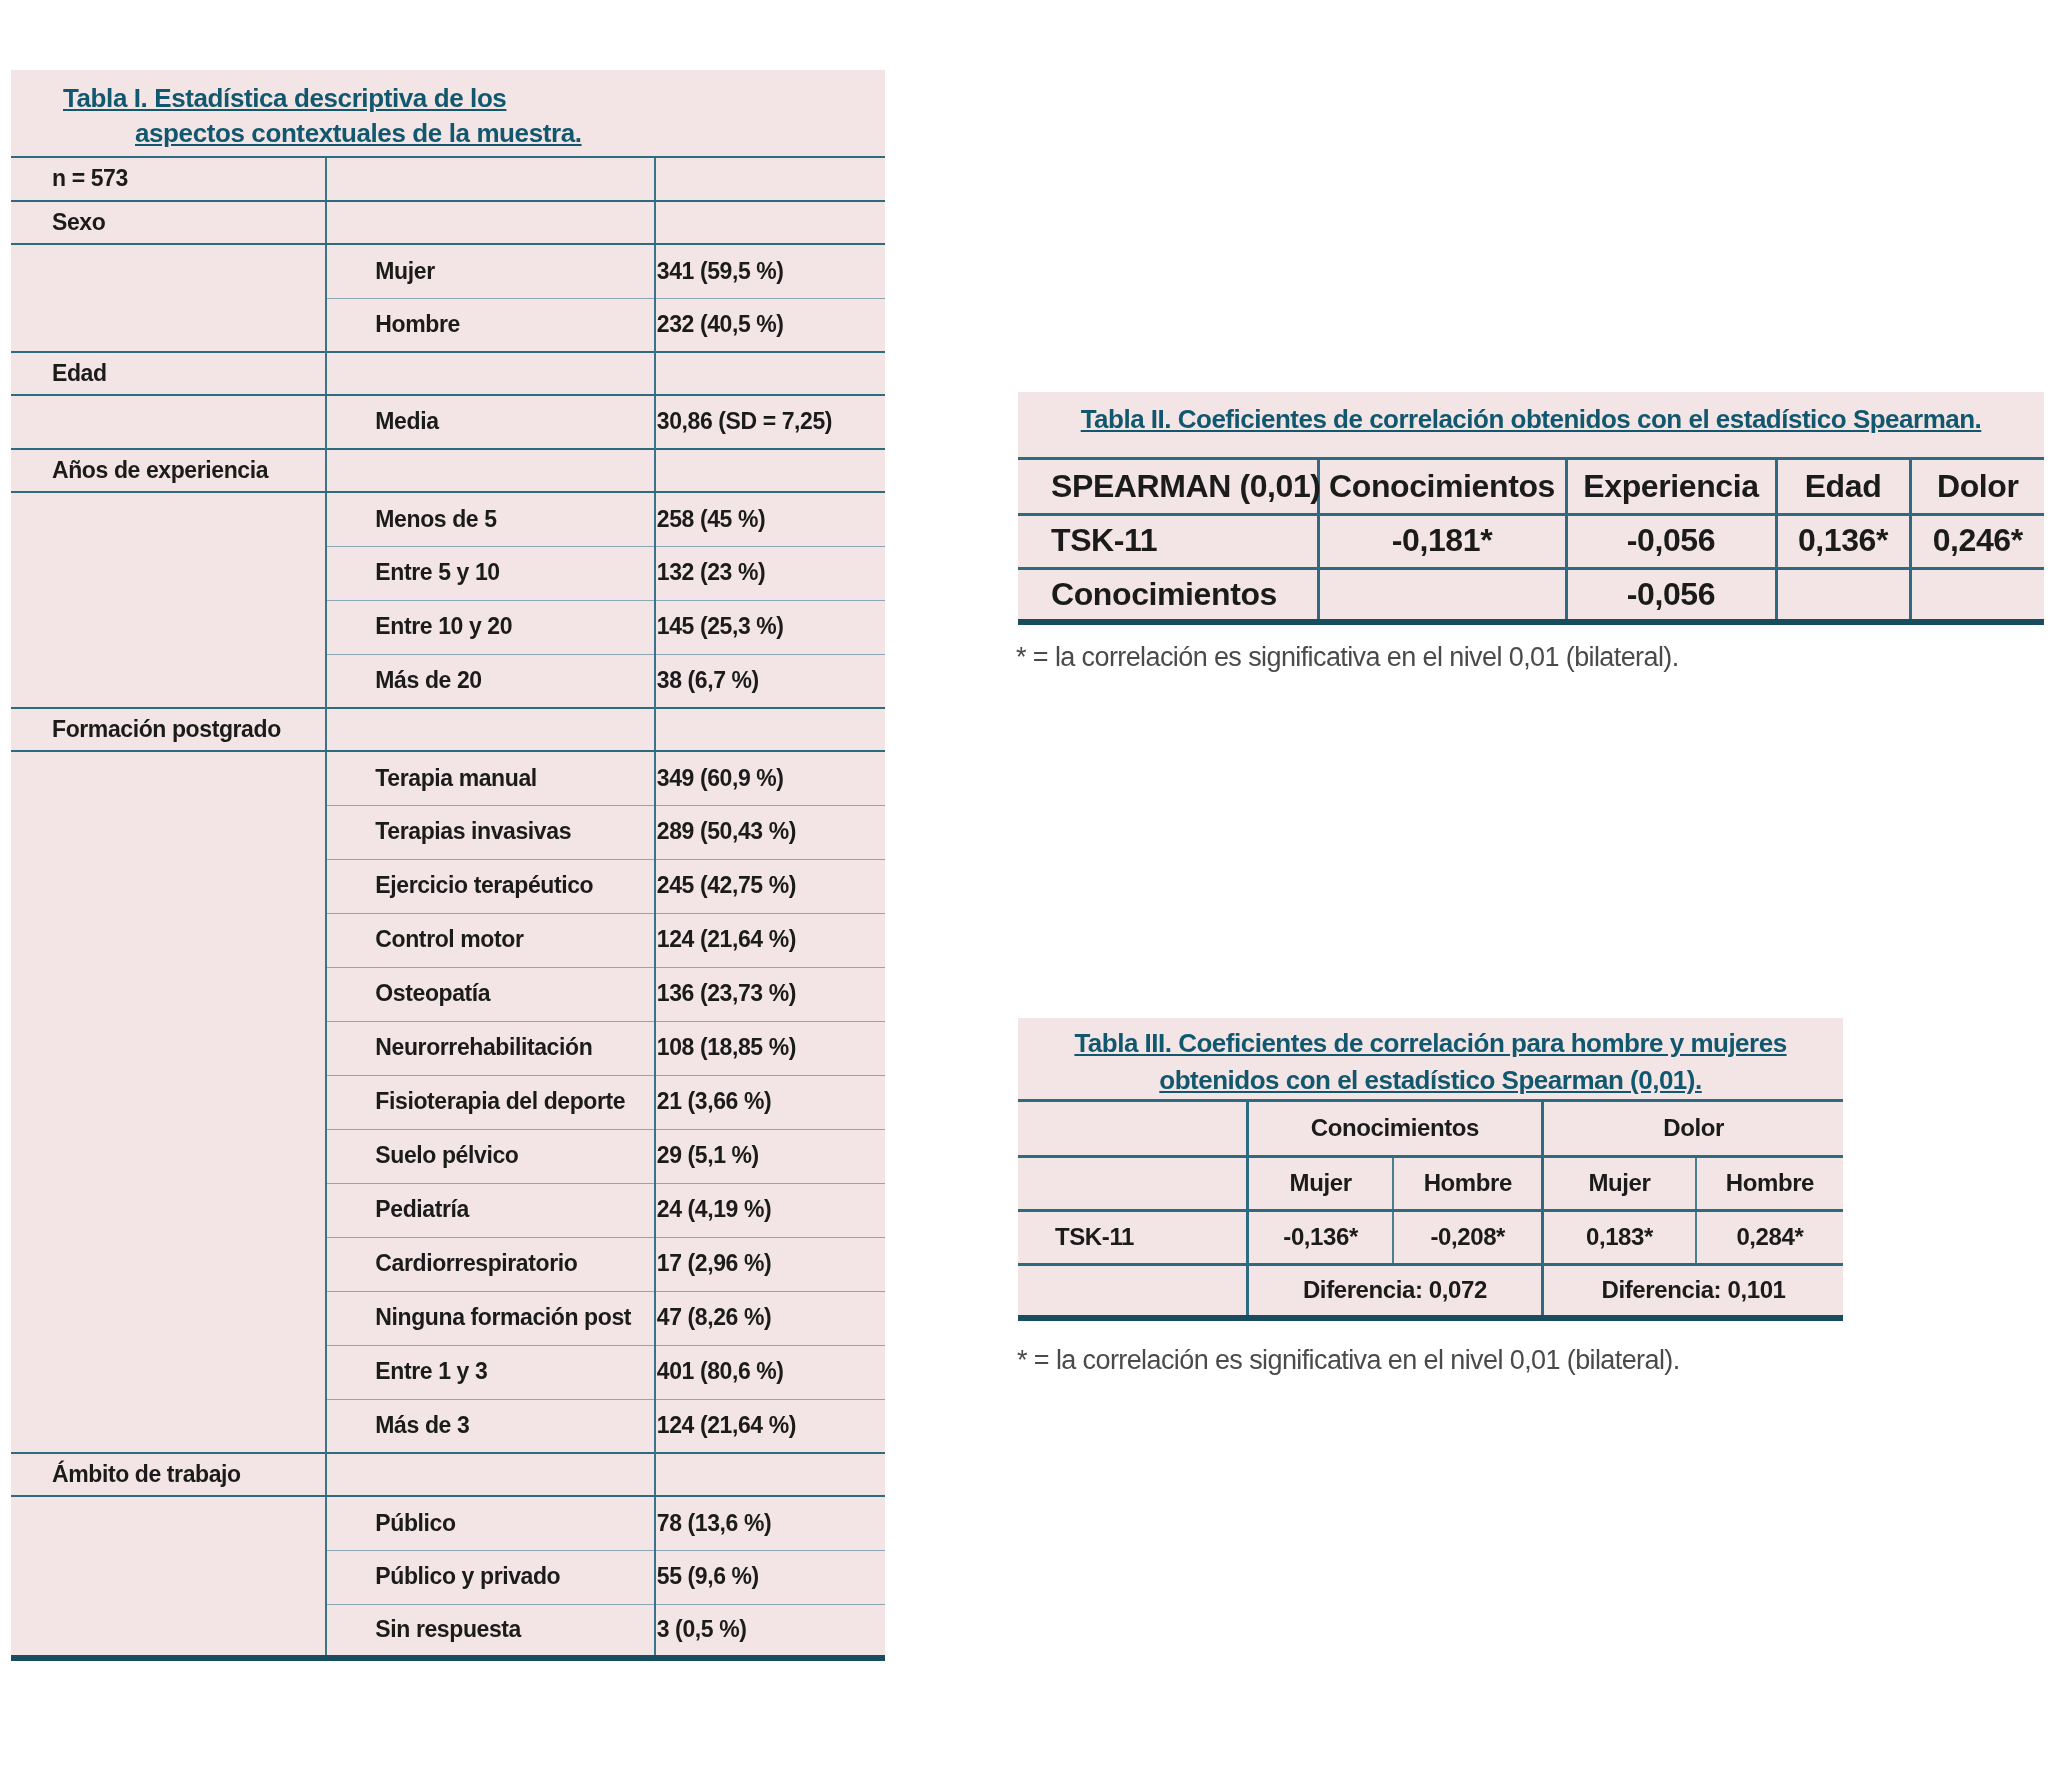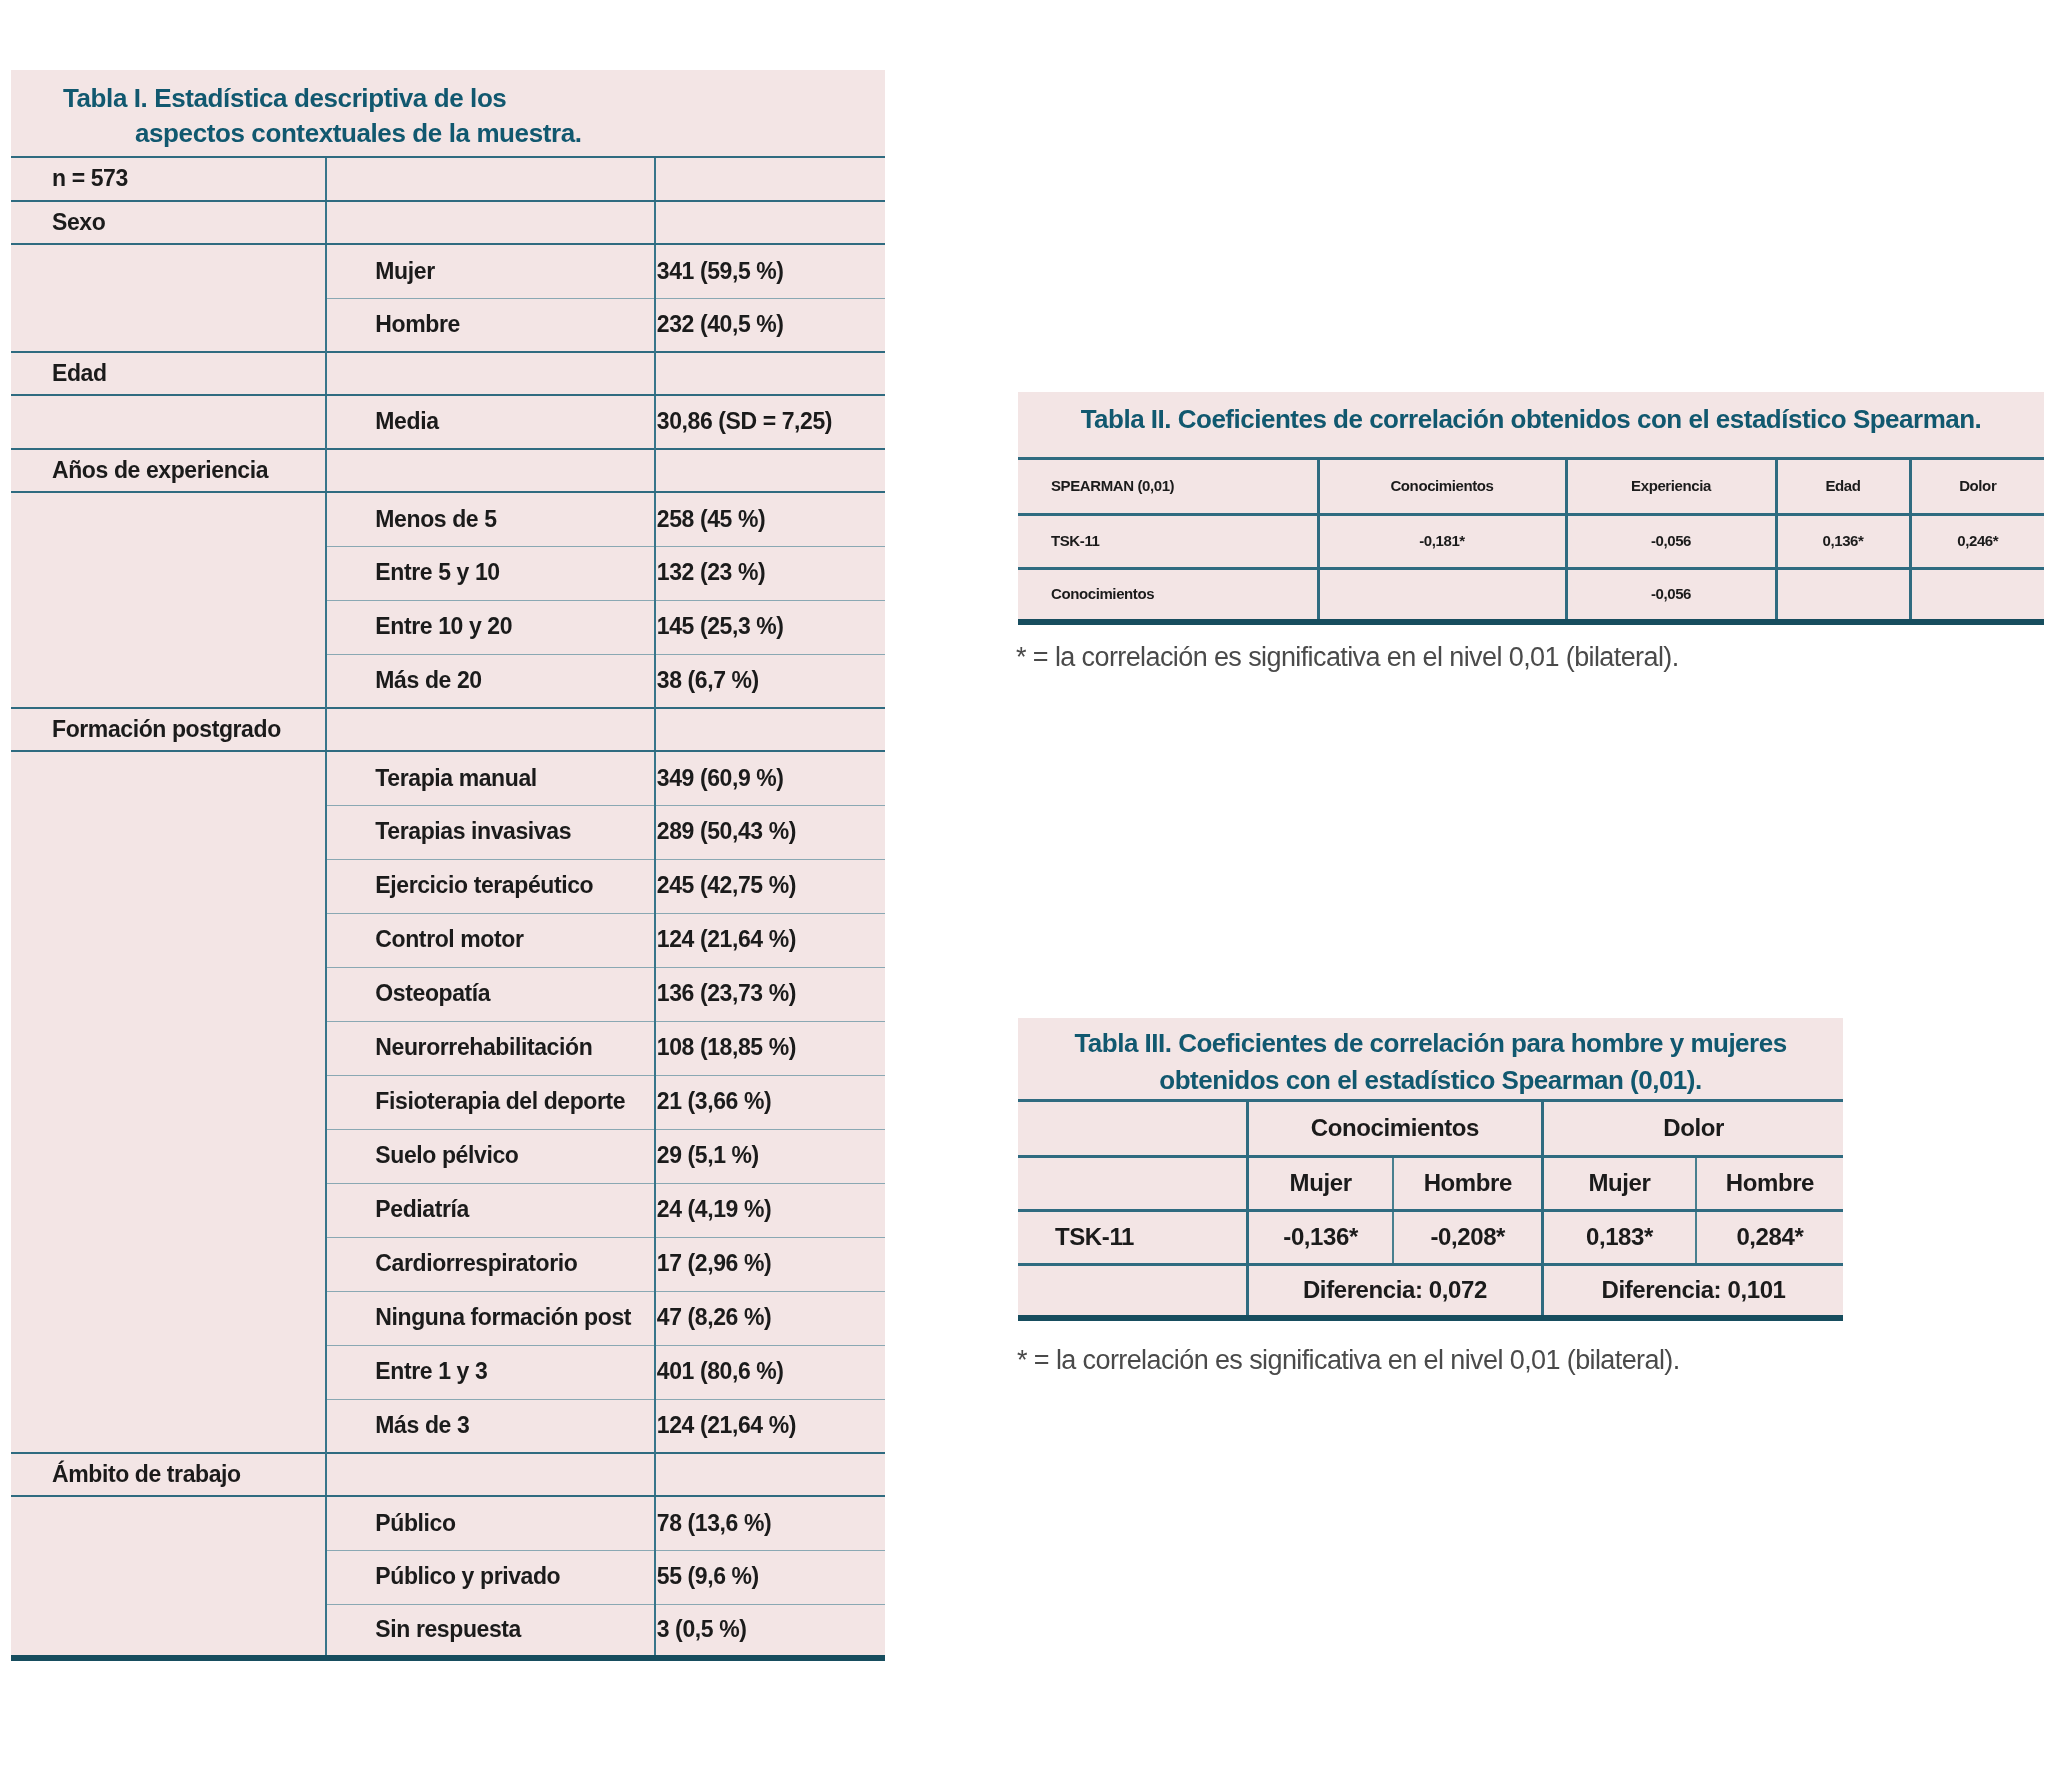--- a/index.html
+++ b/index.html
@@ -11,20 +11,21 @@
     overflow:hidden;
   }
   .card{position:absolute;}
   
   .ttl{
     background:#f3e5e5;
     color:#11586f;
     font-weight:700;
     letter-spacing:-0.4px;
     box-sizing:border-box;
+    text-decoration:underline;
   }
   table{border-collapse:collapse;table-layout:fixed;width:100%;background:#f3e5e5;}
   td{
     font-weight:700;font-size:23px;line-height:1.1;
     color:#1b1b1b;letter-spacing:-0.4px;
     white-space:nowrap;box-sizing:border-box;
     vertical-align:middle;
   }
   .fn{
     position:absolute;
@@ -52,21 +53,21 @@
   #t1 tr:last-child td{border-bottom:0;}
   
   #t2{left:1018px;top:392px;width:1026px;}
   #t2 .ttl{
     height:68px;text-align:center;
     font-size:26px;line-height:54px;letter-spacing:-0.5px;
     border-bottom:3.7px solid #2f6b80;
   }
   #t2 table{border-bottom:6.5px solid #174d5e;}
   #t2 tr{height:54px;}
-  #t2 td{font-size:15px;text-align:center;border-left:3.7px solid #2f6b80;border-bottom:3.7px solid #2f6b80;}
+  #t2 td{font-size:32px;text-align:center;border-left:3.7px solid #2f6b80;border-bottom:3.7px solid #2f6b80;}
   #t2 td:first-child{border-left:0;text-align:left;padding-left:33px;}
   #t2 tr:last-child td{border-bottom:0;}
   
   #t3{left:1018px;top:1018px;width:825px;}
   #t3 .ttl{
     height:84px;text-align:center;
     padding-top:7.4px;
     font-size:26px;line-height:37px;letter-spacing:-0.5px;
     border-bottom:3.7px solid #2f6b80;
   }

